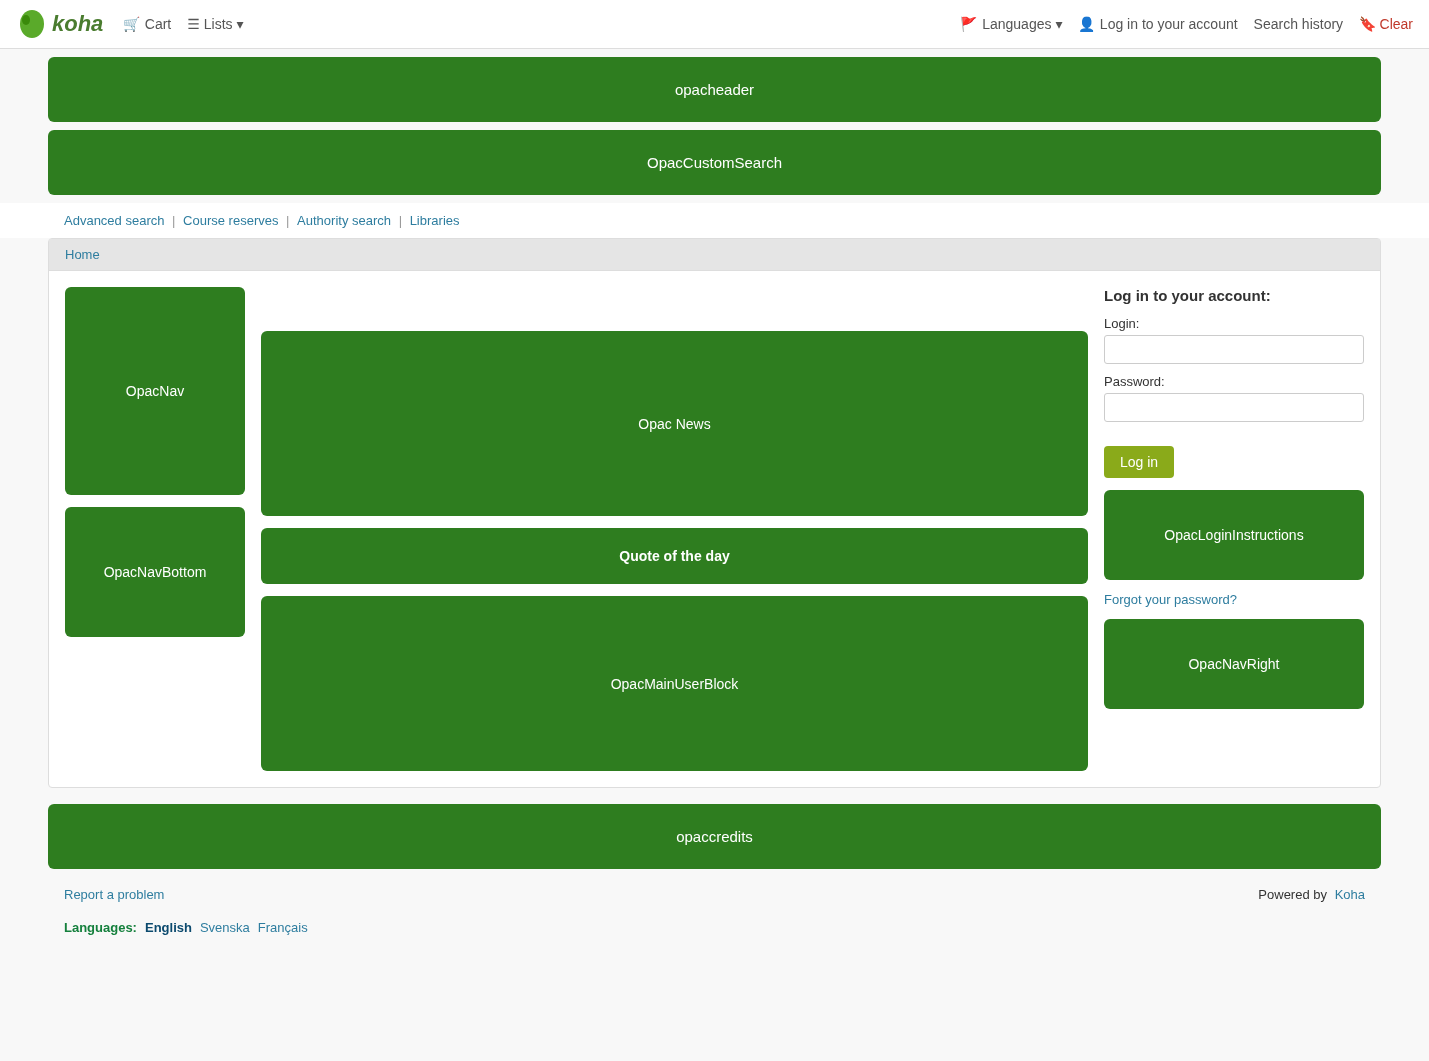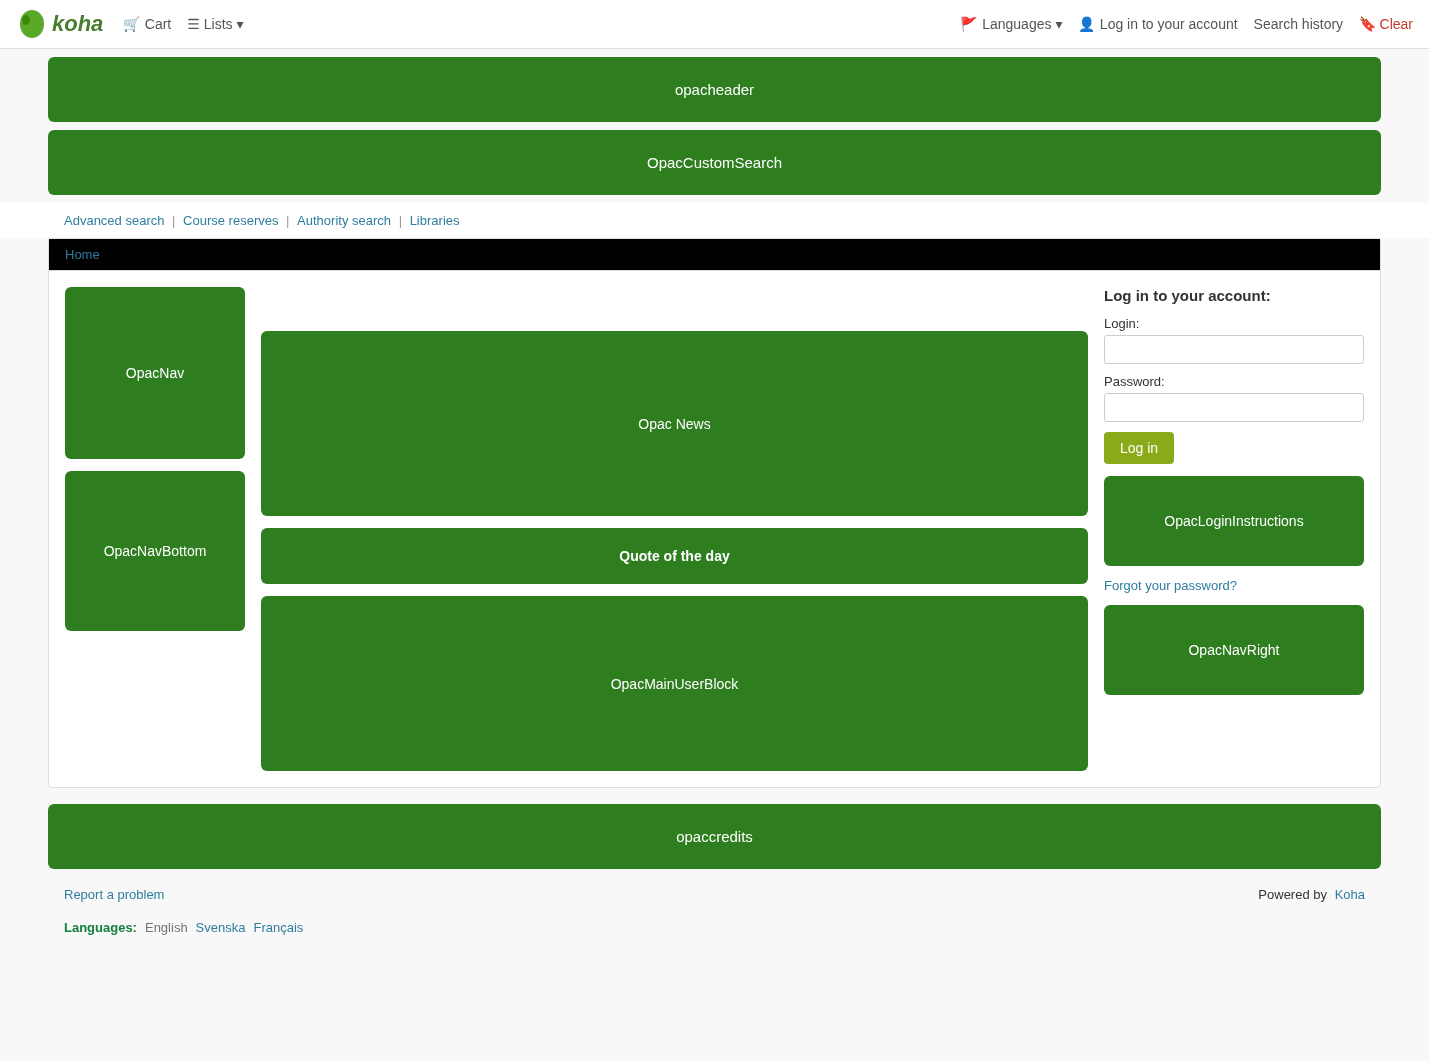--- a/index.html
+++ b/index.html
@@ -98,21 +98,21 @@
     
     .main-container {
       margin: 0 48px 16px 48px;
       background: #fff;
       border: 1px solid #ddd;
       border-radius: 4px;
     }
 
     
     .breadcrumb {
-      background: #000000;
+      background: #e5e5e5;
       padding: 8px 16px;
       font-size: 13px;
       border-bottom: 1px solid #ddd;
     }
     .breadcrumb a {
       color: #2e7d9f;
       text-decoration: none;
       cursor: pointer;
     }
 
@@ -152,25 +152,25 @@
       color: #fff;
       border-radius: 6px;
       text-align: center;
       display: flex;
       align-items: center;
       justify-content: center;
       font-size: 14px;
     }
 
     .opacnav-block {
-      height: 172px;
+      height: 208px;
       align-items: center;
     }
     .opacnavbottom-block {
-      height: 160px;
+      height: 130px;
     }
     .opacnews-block {
       height: 185px;
     }
     .quoteofday-block {
       height: 56px;
       font-weight: bold;
     }
     .opacmainuserblock-block {
       height: 175px;
@@ -203,21 +203,21 @@
       font-size: 13px;
     }
     .login-btn {
       background: #8aaa1a;
       color: #fff;
       border: none;
       padding: 8px 16px;
       border-radius: 4px;
       cursor: pointer;
       font-size: 14px;
-      margin-top: 0;
+      margin-top: 14px;
     }
 
     .opac-login-instructions {
       background: #2e7d1f;
       color: #fff;
       border-radius: 6px;
       padding: 20px;
       text-align: center;
       font-size: 14px;
       margin-bottom: 12px;
@@ -285,21 +285,22 @@
     .languages-bar .lang-label {
       font-weight: bold;
       color: #15803d;
     }
     .languages-bar a {
       color: #2e7d9f;
       text-decoration: none;
       cursor: pointer;
     }
     .lang-current {
-      color: #737373;
+      color: #0c4a6e;
+      font-weight: bold;
     }
   </style>
 </head>
 <body>
 
 <div class="top-nav">
   <div class="logo">
     <svg class="logo-icon" viewBox="0 0 32 32">
       <ellipse cx="16" cy="16" rx="12" ry="14" fill="#5aaa2a"></ellipse>
       <ellipse cx="10" cy="12" rx="4" ry="5" fill="#3a8a0a"></ellipse>

